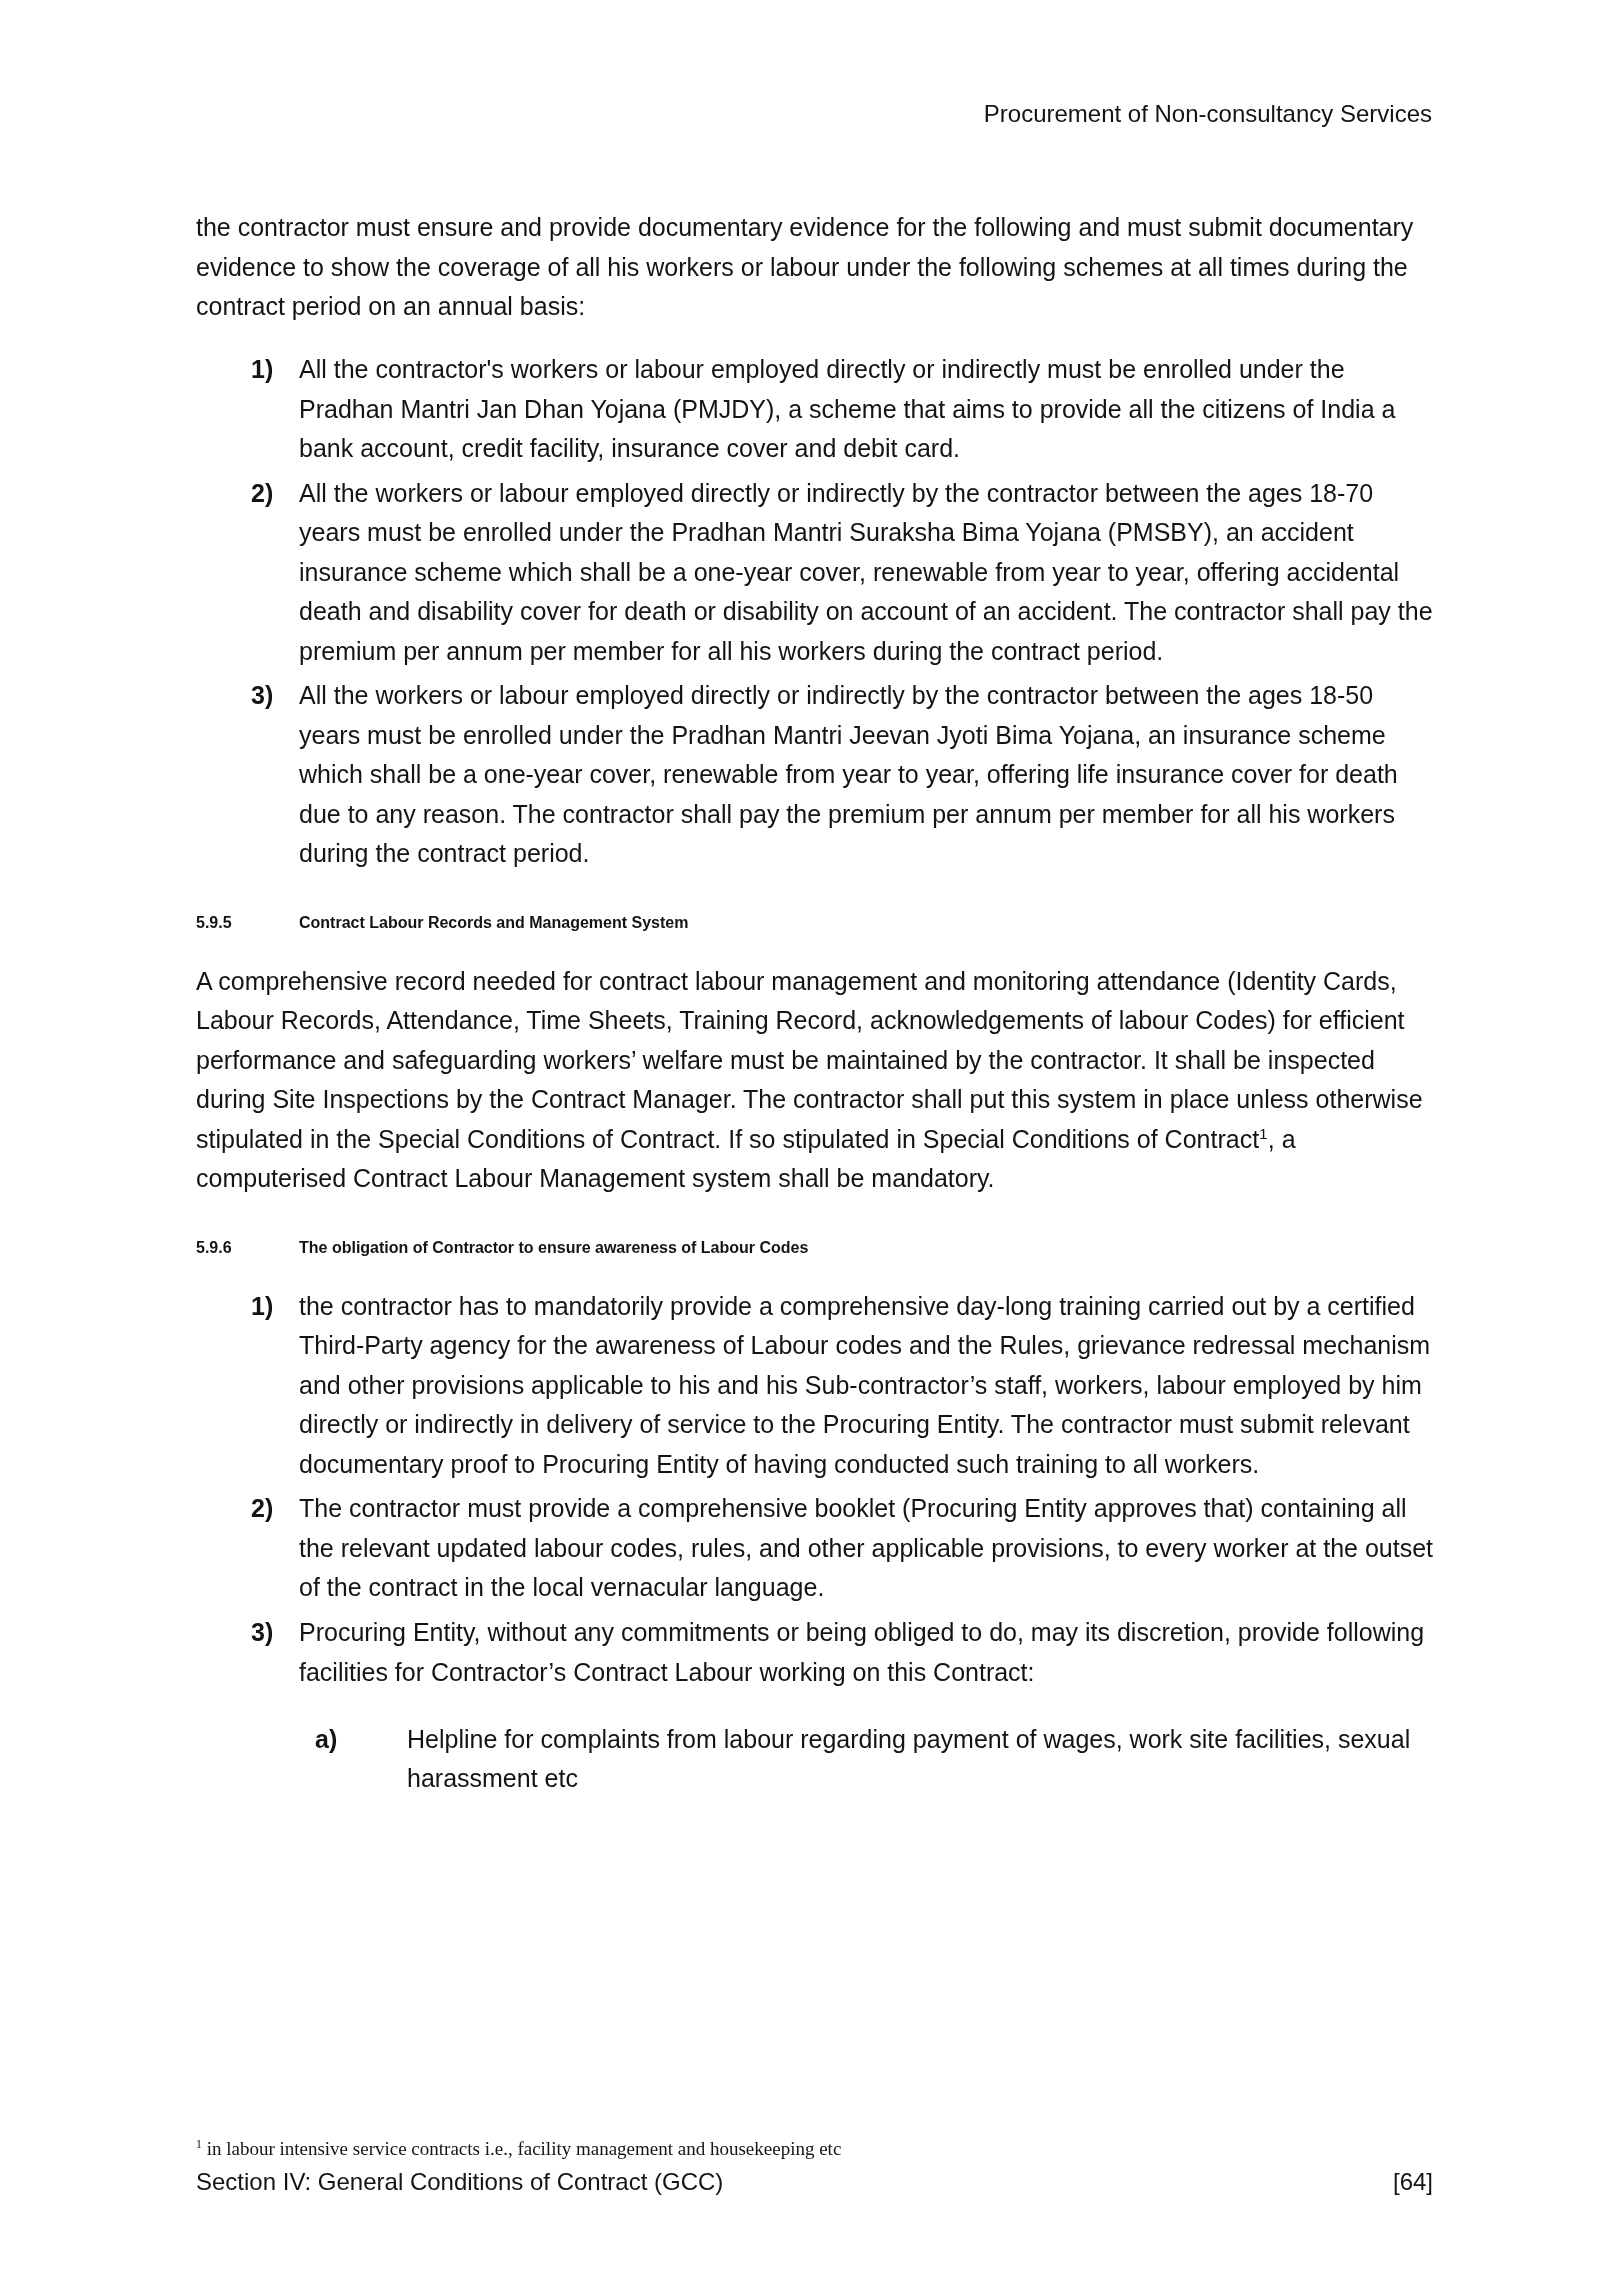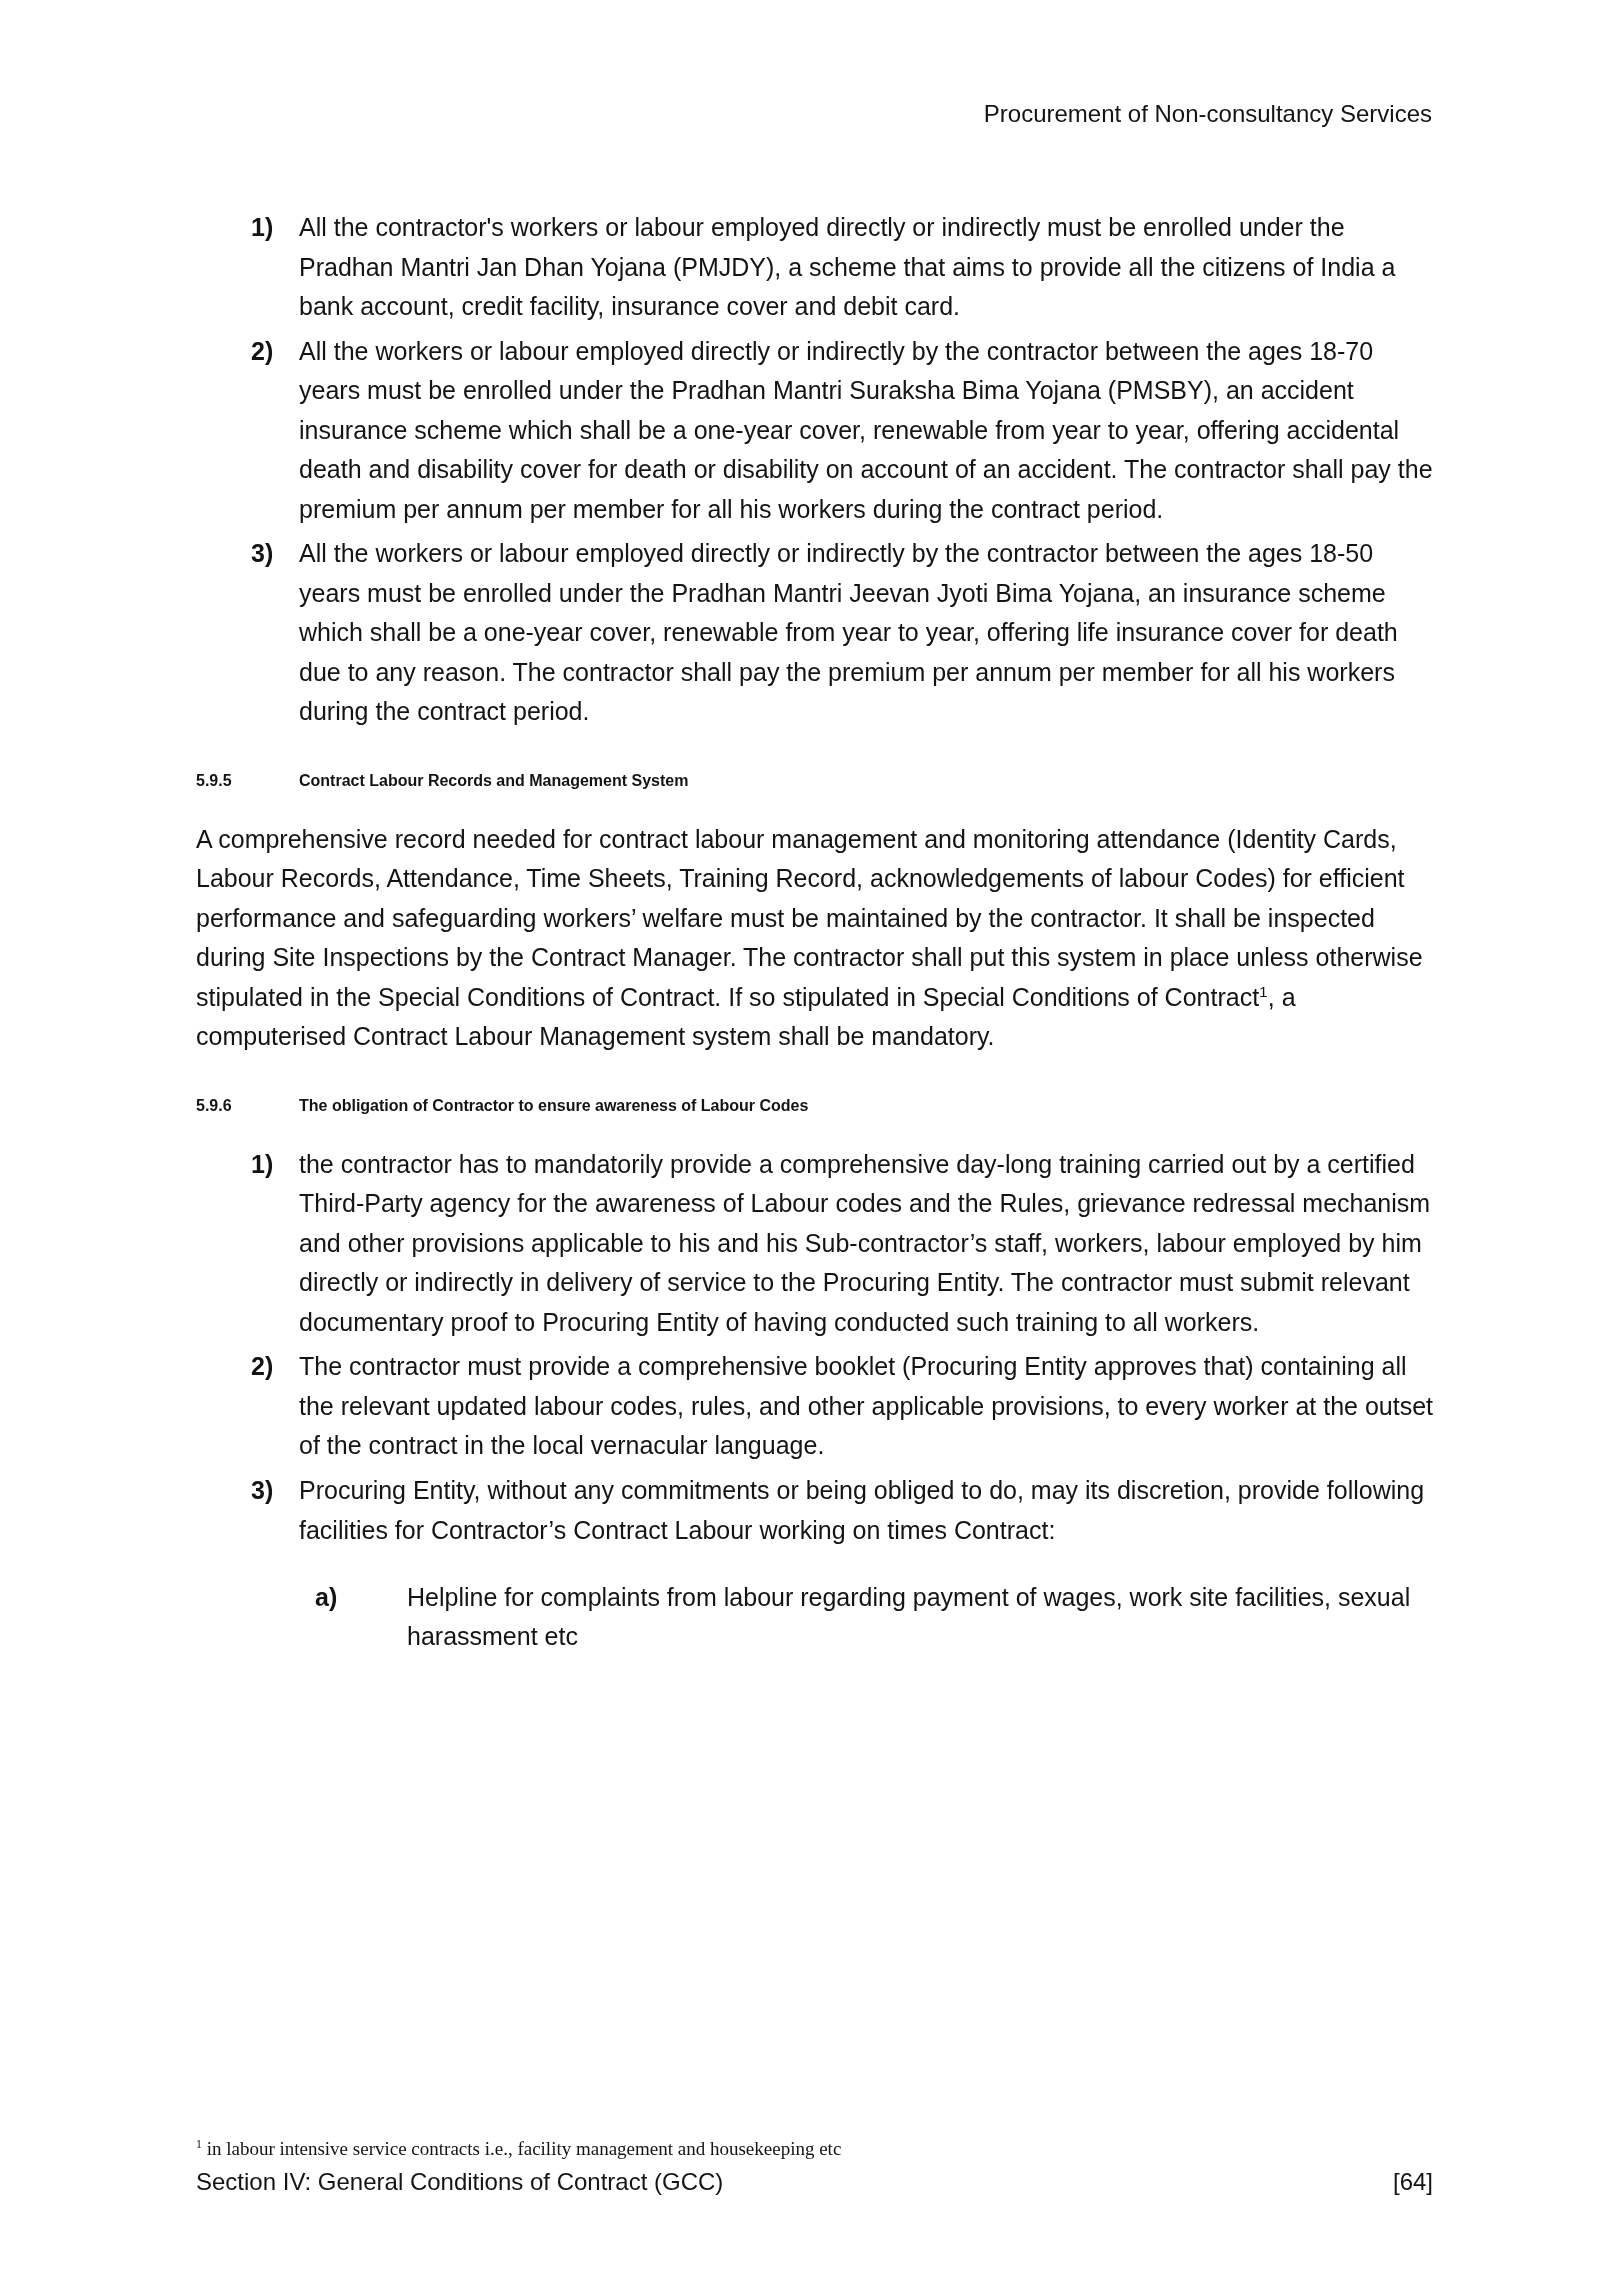--- a/index.html
+++ b/index.html
@@ -101,20 +101,21 @@
 <body>
 
 <div class="page">
 
   <header class="page-header">
     <span>Procurement of Non-consultancy Services</span>
   </header>
 
   <main class="content">
 
+    <p class="para">the contractor must ensure and provide documentary evidence for the following and must submit documentary evidence to show the coverage of all his workers or labour under the following schemes at all times during the contract period on an annual basis:</p>
 
     <ol class="num-list">
       <li class="list-item">
         <span class="marker">1)</span>
         <span class="li-text">All the contractor's workers or labour employed directly or indirectly must be enrolled under the Pradhan Mantri Jan Dhan Yojana (PMJDY), a scheme that aims to provide all the citizens of India a bank account, credit facility, insurance cover and debit card.</span>
       </li>
       <li class="list-item">
         <span class="marker">2)</span>
         <span class="li-text">All the workers or labour employed directly or indirectly by the contractor between the ages 18-70 years must be enrolled under the Pradhan Mantri Suraksha Bima Yojana (PMSBY), an accident insurance scheme which shall be a one-year cover, renewable from year to year, offering accidental death and disability cover for death or disability on account of an accident. The contractor shall pay the premium per annum per member for all his workers during the contract period.</span>
       </li>
@@ -138,21 +139,21 @@
       <li class="list-item">
         <span class="marker">1)</span>
         <span class="li-text">the contractor has to mandatorily provide a comprehensive day-long training carried out by a certified Third-Party agency for the awareness of Labour codes and the Rules, grievance redressal mechanism and other provisions applicable to his and his Sub-contractor’s staff, workers, labour employed by him directly or indirectly in delivery of service to the Procuring Entity. The contractor must submit relevant documentary proof to Procuring Entity of having conducted such training to all workers.</span>
       </li>
       <li class="list-item">
         <span class="marker">2)</span>
         <span class="li-text">The contractor must provide a comprehensive booklet (Procuring Entity approves that) containing all the relevant updated labour codes, rules, and other applicable provisions, to every worker at the outset of the contract in the local vernacular language.</span>
       </li>
       <li class="list-item">
         <span class="marker">3)</span>
-        <span class="li-text">Procuring Entity, without any commitments or being obliged to do, may its discretion, provide following facilities for Contractor’s Contract Labour working on times Contract:</span>
+        <span class="li-text">Procuring Entity, without any commitments or being obliged to do, may its discretion, provide following facilities for Contractor’s Contract Labour working on this Contract:</span>
       </li>
     </ol>
 
     <ol class="num-list sub-list">
       <li class="list-item">
         <span class="marker">a)</span>
         <span class="li-text">Helpline for complaints from labour regarding payment of wages, work site facilities, sexual harassment etc</span>
       </li>
     </ol>
 

